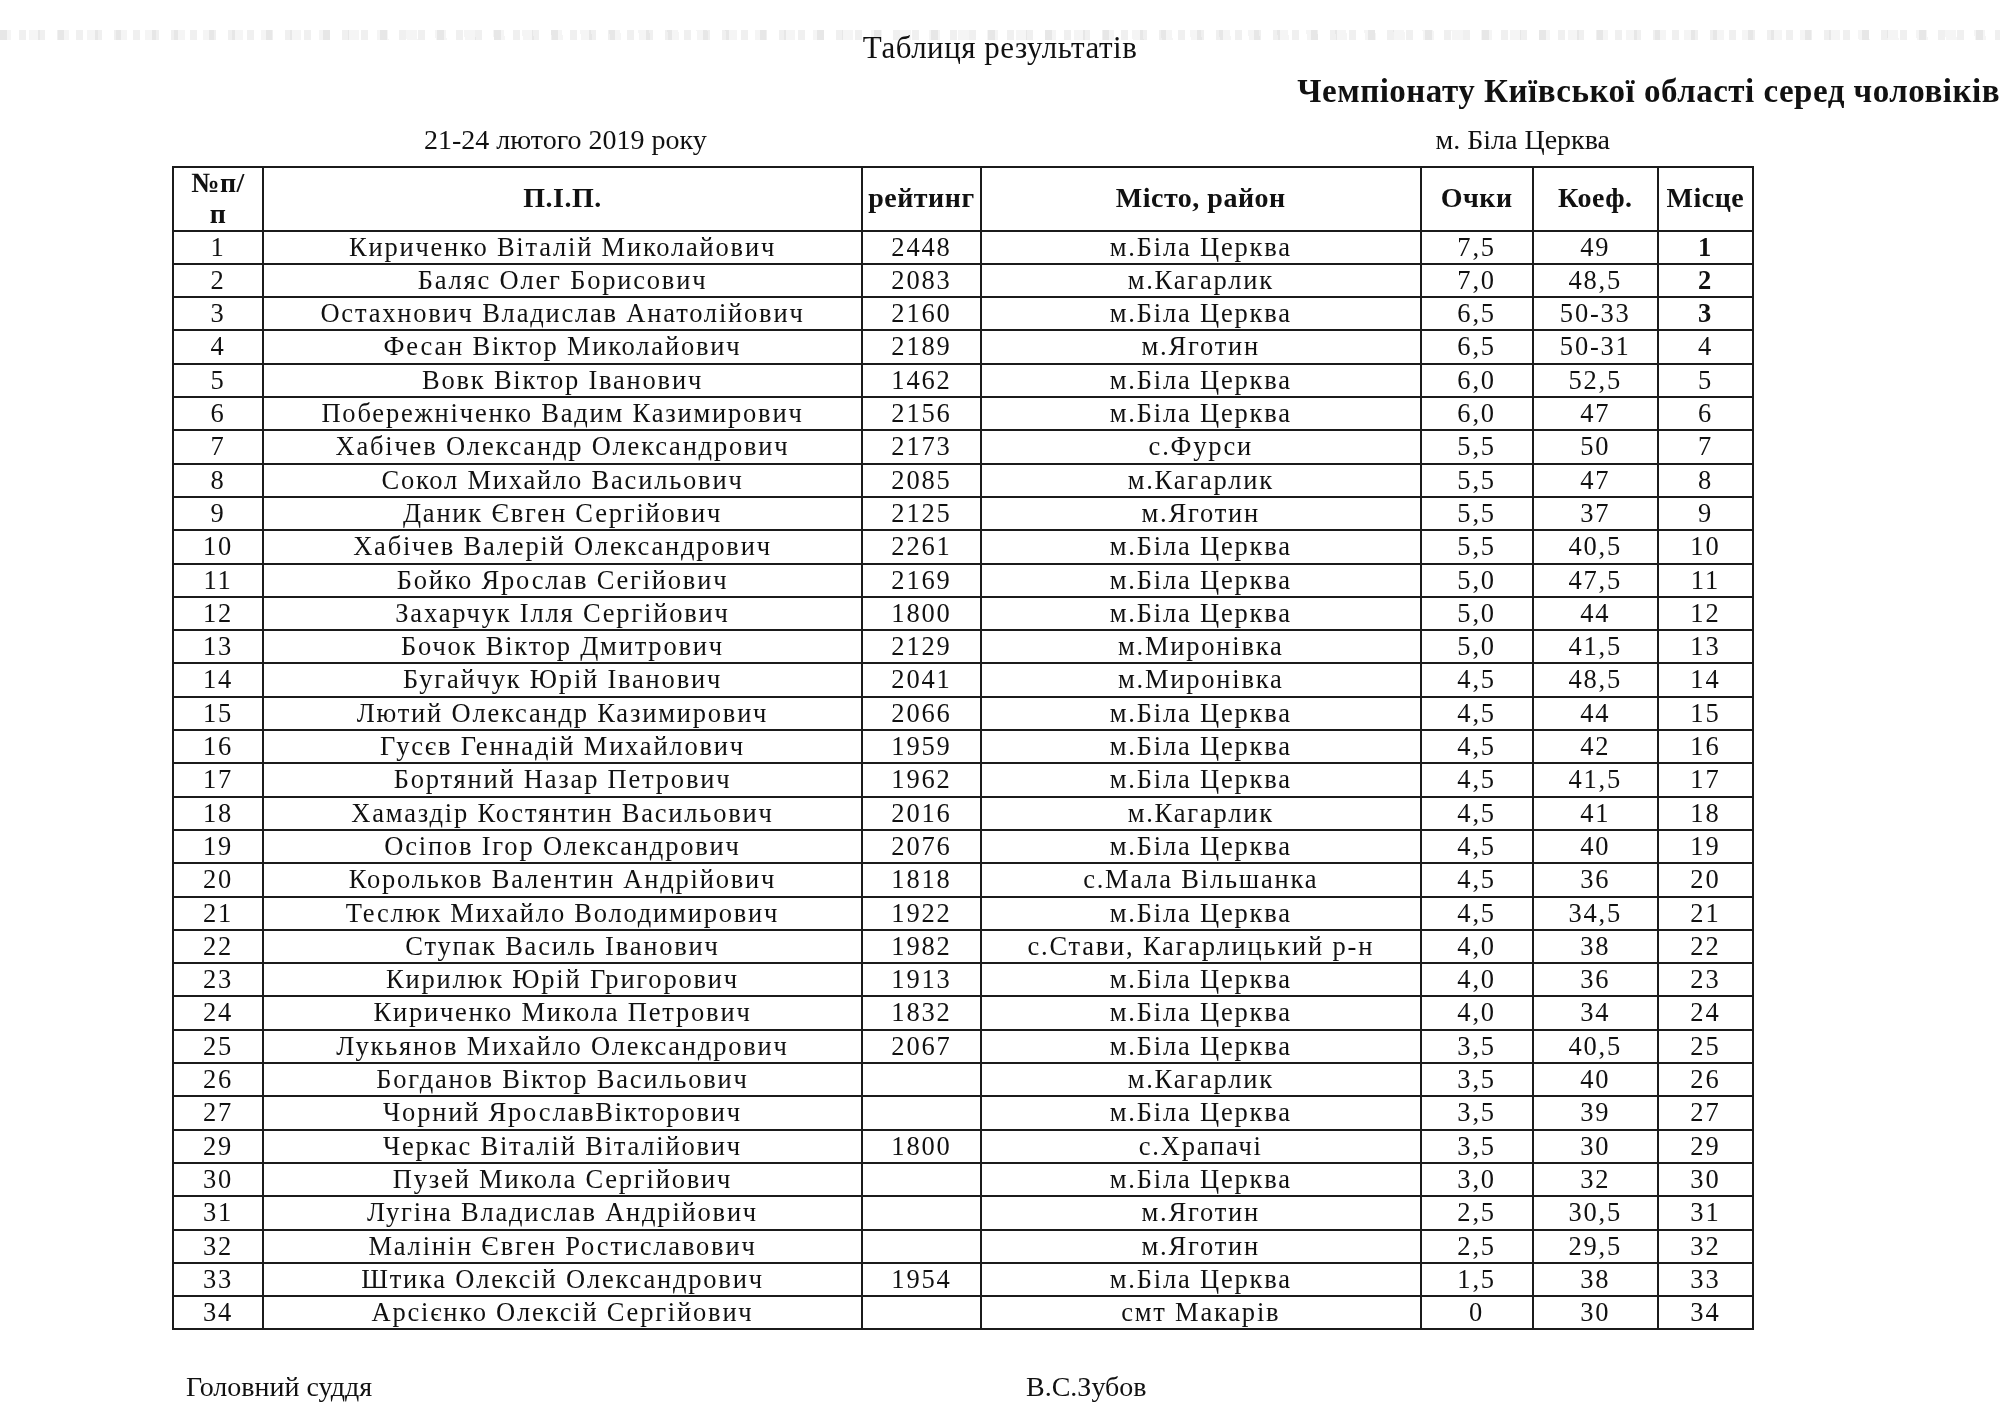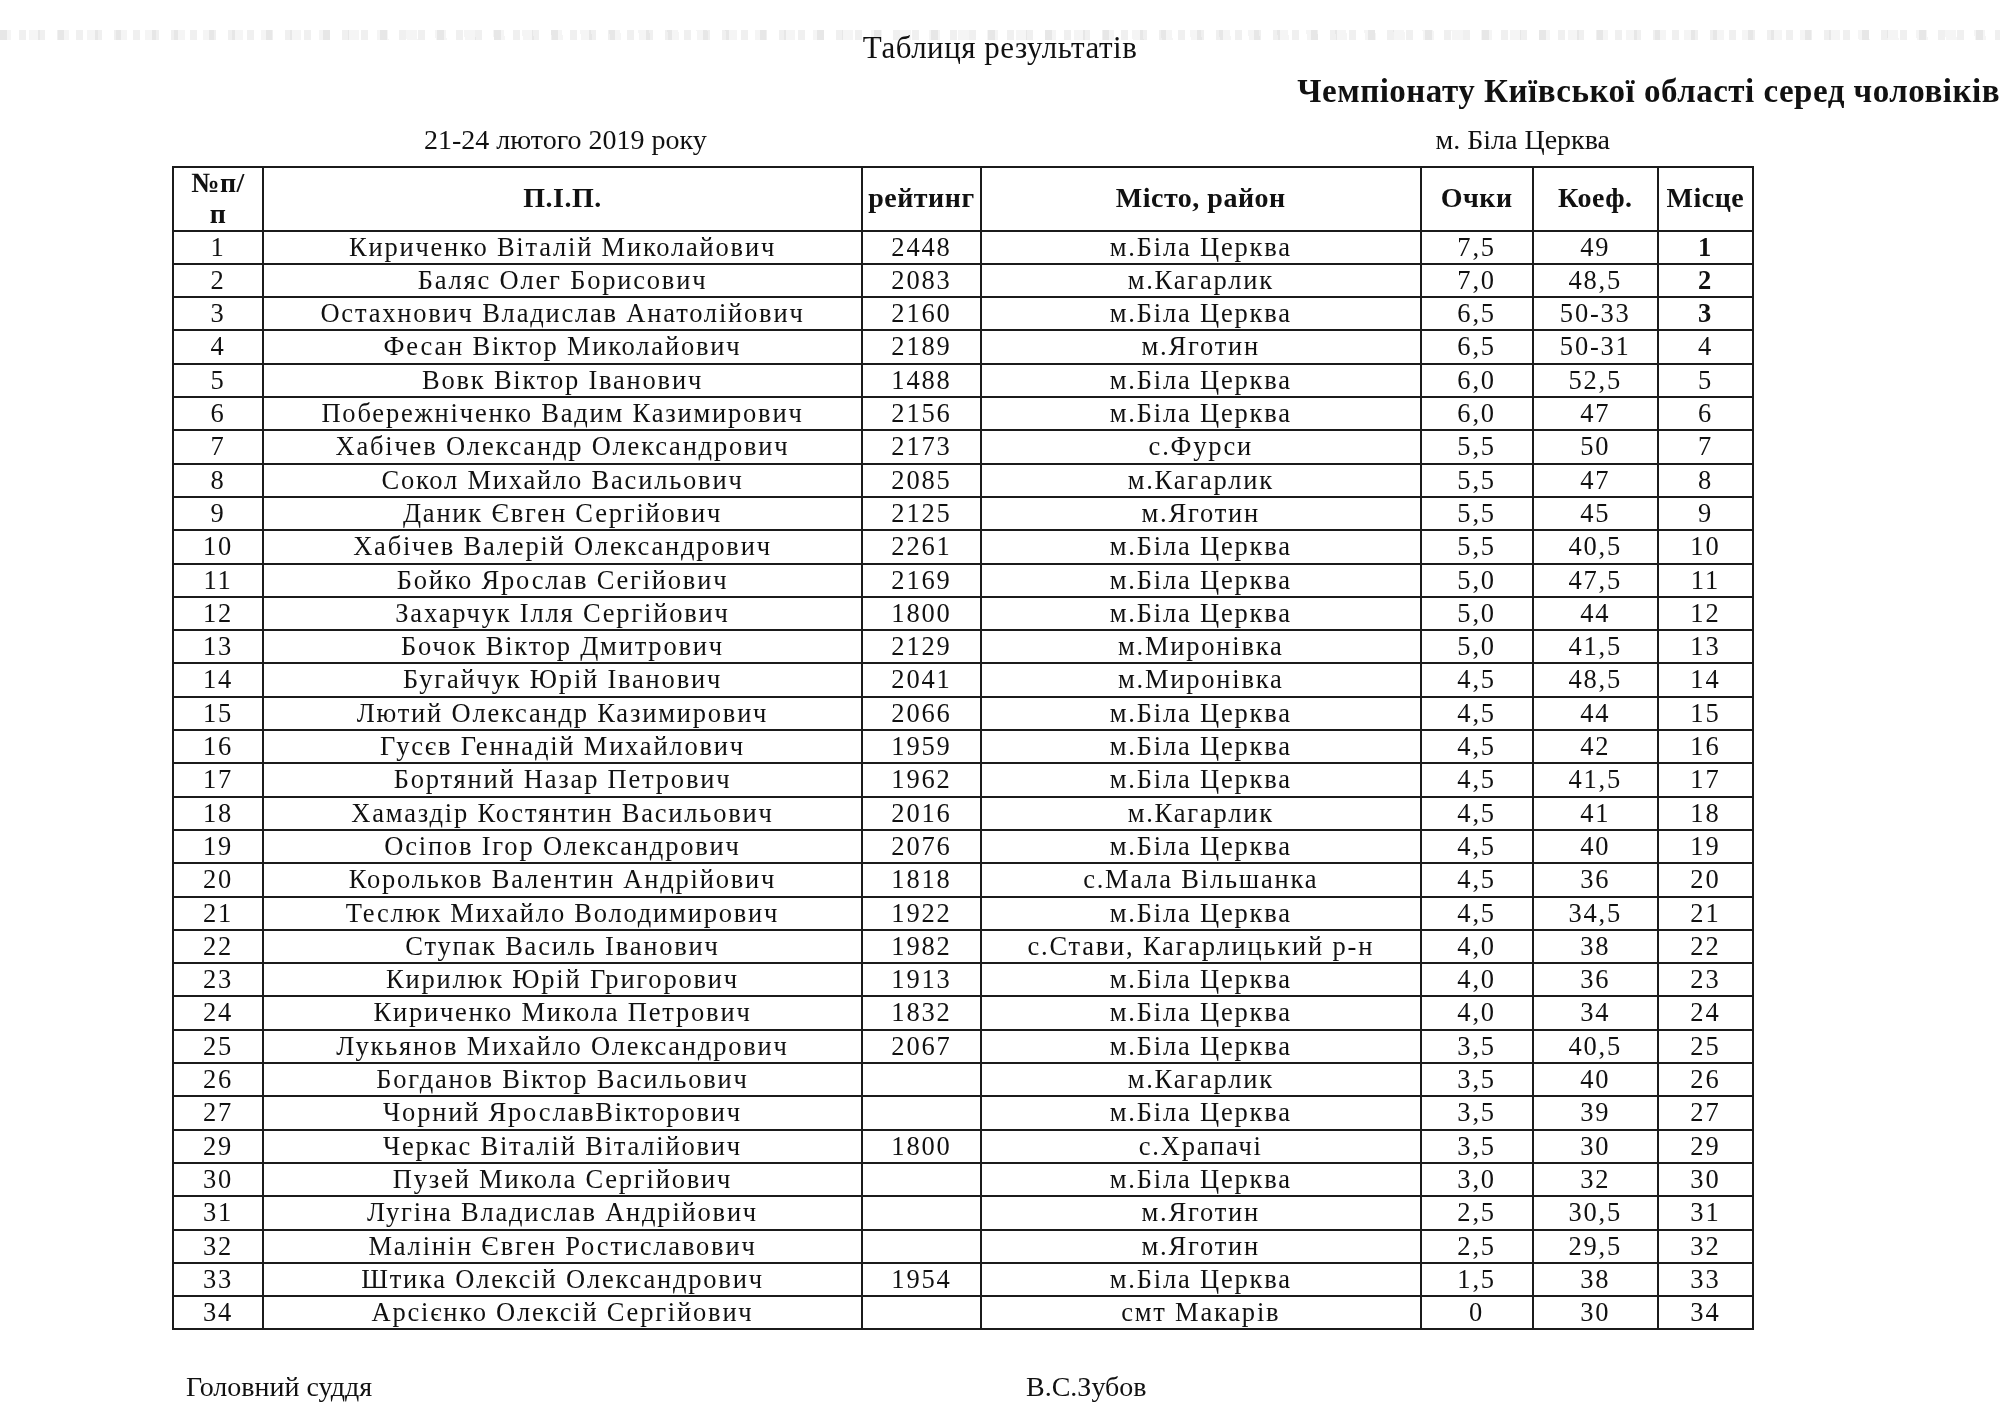--- a/index.html
+++ b/index.html
@@ -184,21 +184,21 @@
           <td class="cell-name">Фесан Віктор Миколайович</td>
           <td class="cell-rating">2189</td>
           <td class="cell-city">м.Яготин</td>
           <td class="cell-points">6,5</td>
           <td class="cell-coef">50-31</td>
           <td class="cell-place">4</td>
         </tr>
         <tr>
           <td class="cell-num">5</td>
           <td class="cell-name">Вовк Віктор Іванович</td>
-          <td class="cell-rating">1488</td>
+          <td class="cell-rating">1462</td>
           <td class="cell-city">м.Біла Церква</td>
           <td class="cell-points">6,0</td>
           <td class="cell-coef">52,5</td>
           <td class="cell-place">5</td>
         </tr>
         <tr>
           <td class="cell-num">6</td>
           <td class="cell-name">Побережніченко Вадим Казимирович</td>
           <td class="cell-rating">2156</td>
           <td class="cell-city">м.Біла Церква</td>
@@ -223,21 +223,21 @@
           <td class="cell-points">5,5</td>
           <td class="cell-coef">47</td>
           <td class="cell-place">8</td>
         </tr>
         <tr>
           <td class="cell-num">9</td>
           <td class="cell-name">Даник Євген Сергійович</td>
           <td class="cell-rating">2125</td>
           <td class="cell-city">м.Яготин</td>
           <td class="cell-points">5,5</td>
-          <td class="cell-coef">45</td>
+          <td class="cell-coef">37</td>
           <td class="cell-place">9</td>
         </tr>
         <tr>
           <td class="cell-num">10</td>
           <td class="cell-name">Хабічев Валерій Олександрович</td>
           <td class="cell-rating">2261</td>
           <td class="cell-city">м.Біла Церква</td>
           <td class="cell-points">5,5</td>
           <td class="cell-coef">40,5</td>
           <td class="cell-place">10</td>

